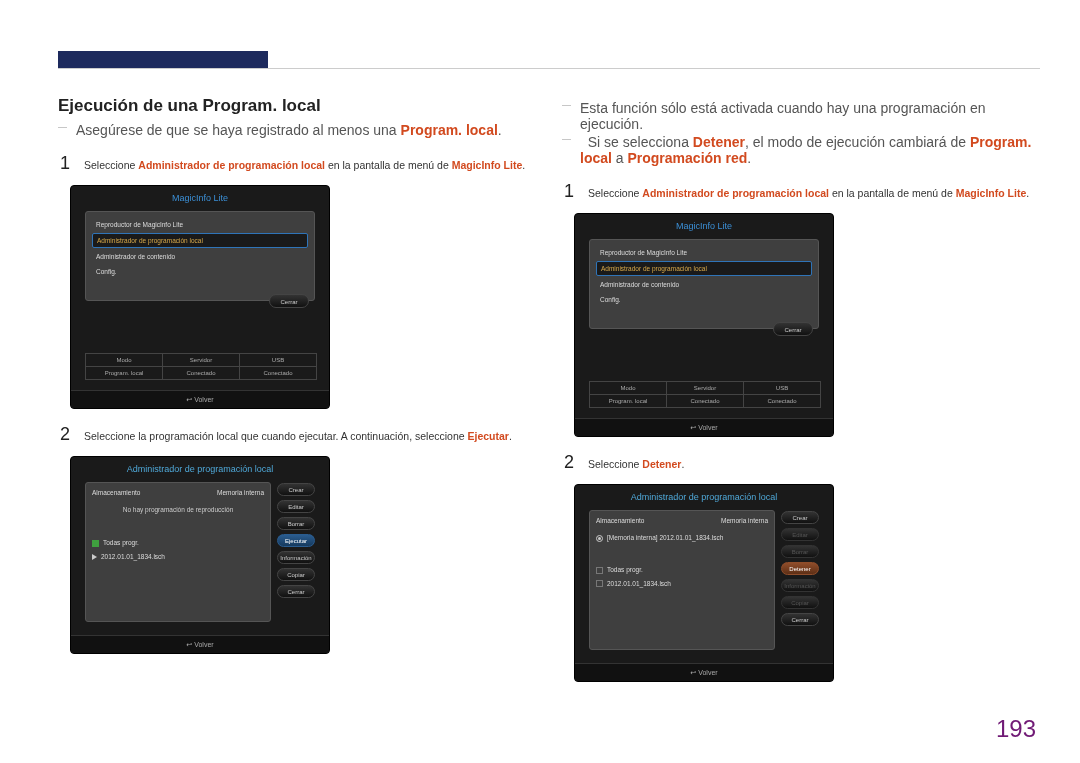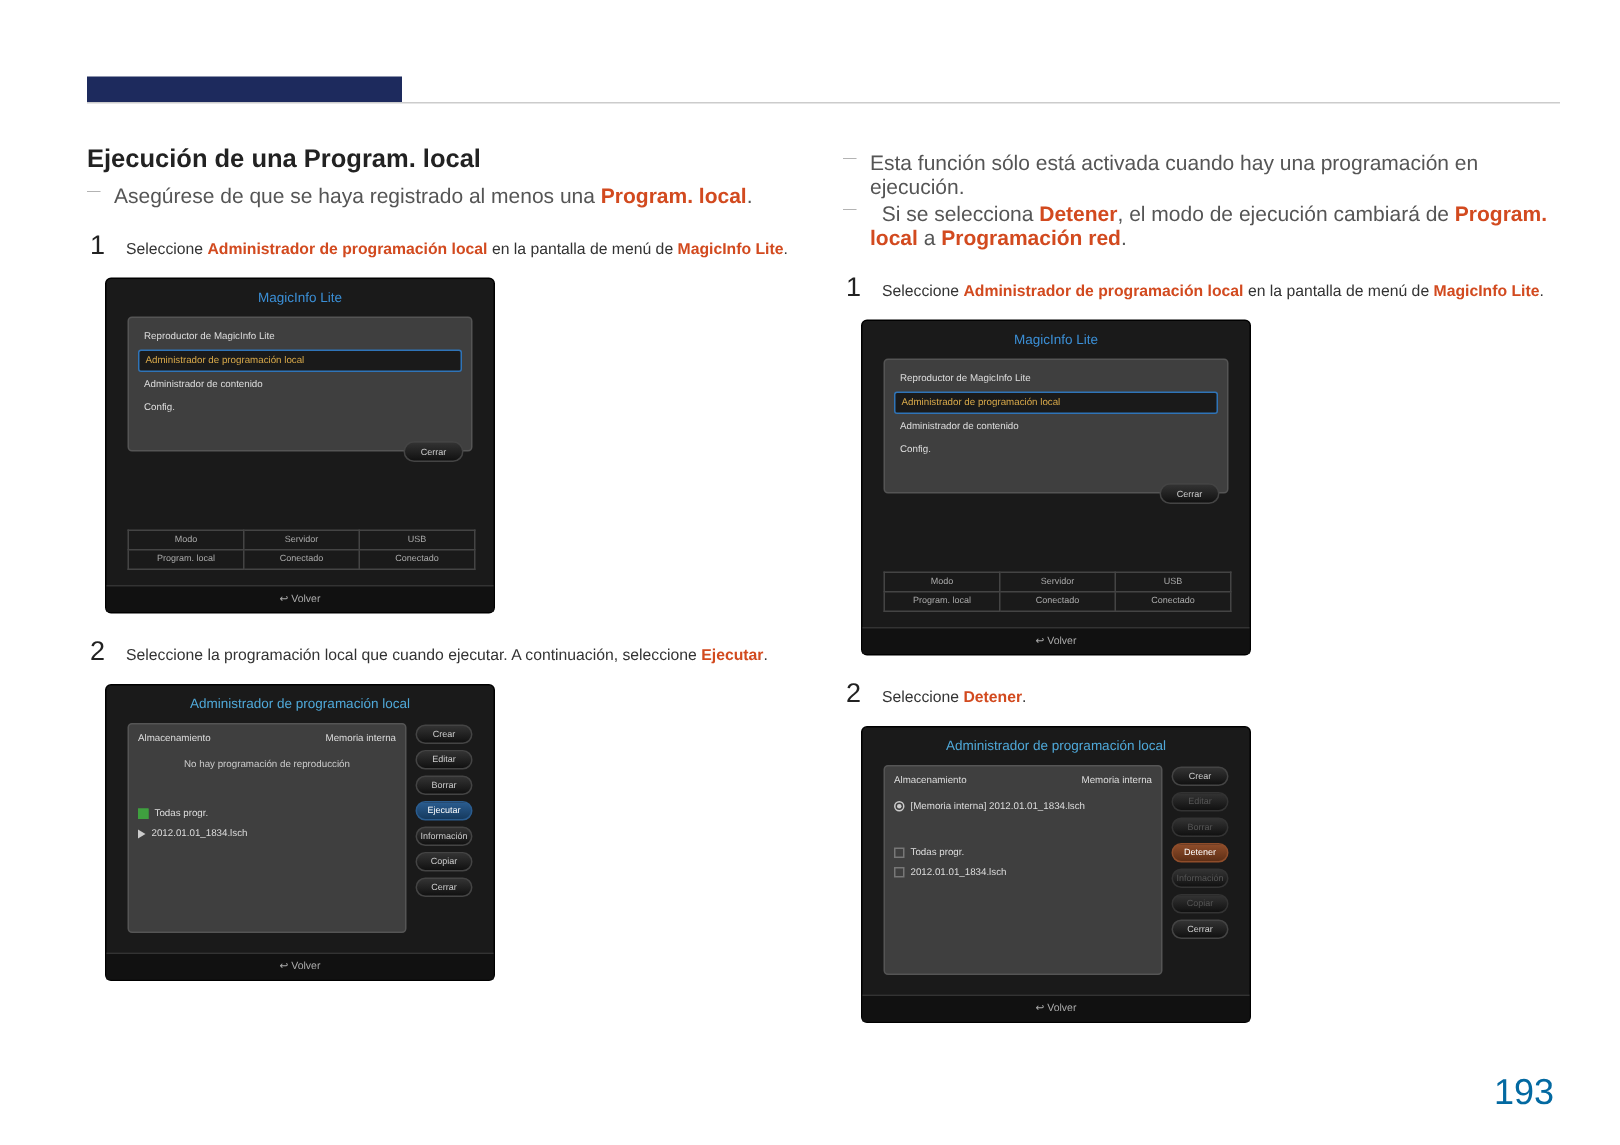--- a/index.html
+++ b/index.html
@@ -99,21 +99,21 @@
   }
   .action-btn.exec { background: linear-gradient(#2a5c8f,#163a5e); color: #fff; border-color:#2a5c8f;}
   .action-btn.det { background: linear-gradient(#8f4d2a,#5e2f16); color: #fff; border-color:#8f4d2a;}
   .action-btn.dim { color: #555; border-color: #333; }
   .chk { width: 7px; height: 7px; border: 1px solid #777; display: inline-block; margin-right: 4px; vertical-align: middle;}
   .chk.green { background: #3fa03f; border-color: #3fa03f; }
   .play-ic { width: 0; height: 0; border-left: 5px solid #ccc; border-top: 3px solid transparent; border-bottom: 3px solid transparent; display: inline-block; margin-right: 4px; vertical-align: middle;}
   .radio-ic { width: 7px; height: 7px; border: 1px solid #ccc; border-radius: 50%; display: inline-block; margin-right: 4px; vertical-align: middle; position: relative;}
   .radio-ic::after { content:""; position:absolute; top:1px; left:1px; width:3px; height:3px; border-radius:50%; background:#ccc;}
   .page-num {
-    position: absolute; bottom: 20px; right: 44px; font-size: 24px; color: #0369a1;
+    position: absolute; bottom: 20px; right: 44px; font-size: 24px; color: #701a75;
   }
 </style>
 </head>
 <body>
 
 <div class="accent-bar"></div>
 <div class="top-rule"></div>
 
 <div class="col col-left">
   <div class="section-title">Ejecución de una Program. local</div>

